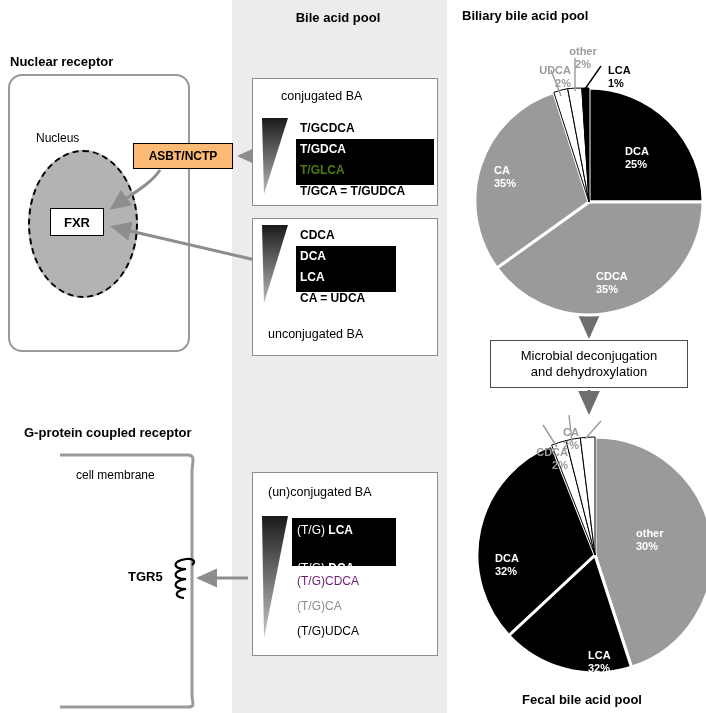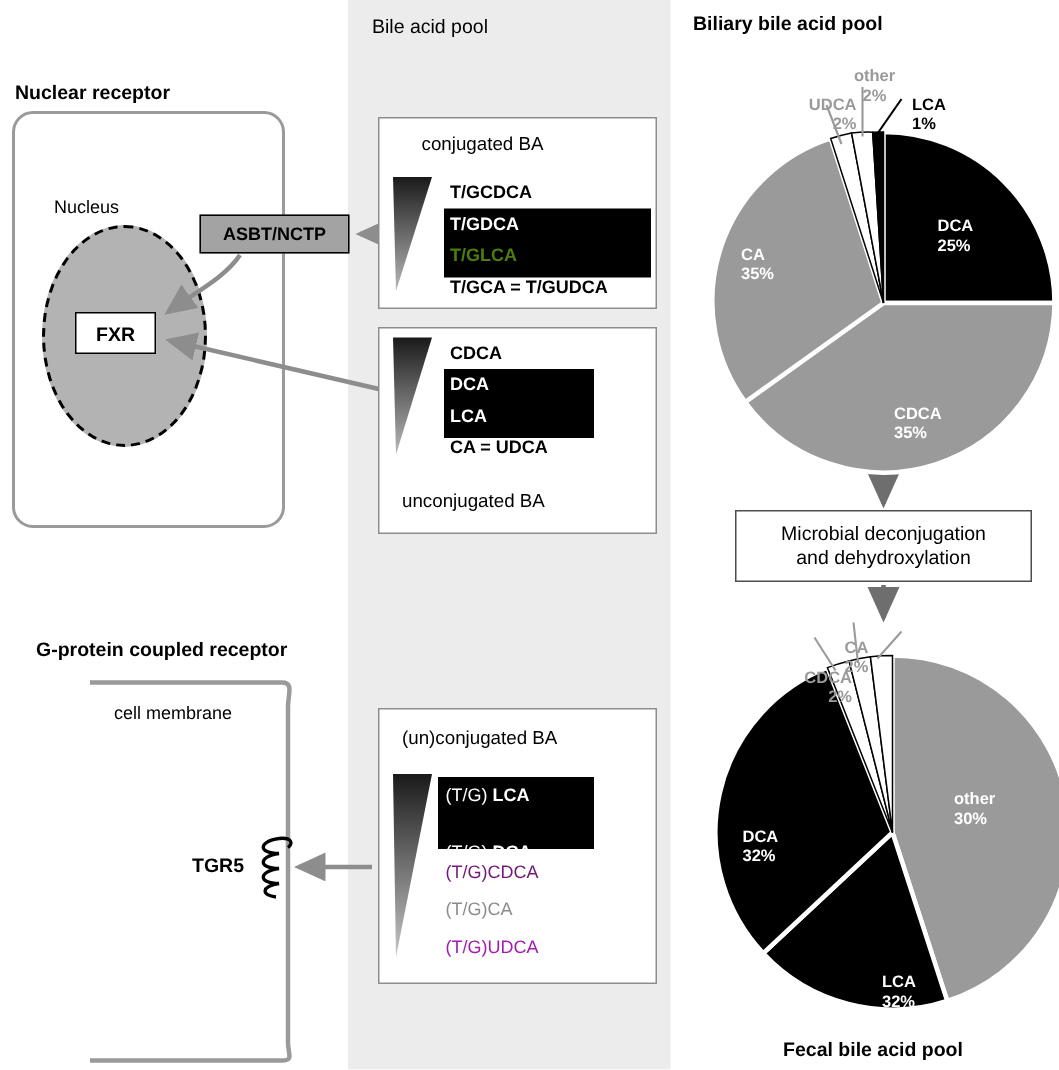--- a/index.html
+++ b/index.html
@@ -17,21 +17,21 @@
 
   
   #bile-pool-band {
     position: absolute;
     left: 232px; top: 0; width: 215px; height: 713px;
     background: #ececec;
   }
   #bile-pool-title {
     position: absolute;
     left: 248px; top: 10px; width: 180px;
-    font-weight: normal; font-size: 13px;
+    font-weight: bold; font-size: 13px; text-align: center;
   }
 
   
   #nuclear-receptor-title {
     position: absolute; left: 10px; top: 54px;
     font-weight: bold; font-size: 13px;
   }
   #nuclear-receptor-box {
     position: absolute; left: 8px; top: 74px;
     width: 182px; height: 278px;
@@ -54,21 +54,21 @@
     width: 54px; height: 28px;
     border: 1.5px solid #000000;
     background: #ffffff;
     display: flex; align-items: center; justify-content: center;
     font-weight: bold; font-size: 13px;
   }
   #asbt-box {
     position: absolute; left: 133px; top: 143px;
     width: 100px; height: 26px;
     border: 1.5px solid #000000;
-    background: #a3a3a3;
+    background: #fdba74;
     display: flex; align-items: center; justify-content: center;
     font-weight: bold; font-size: 12px;
   }
 
   
   #conjugated-box {
     position: absolute; left: 252px; top: 78px;
     width: 186px; height: 128px;
     border: 1.5px solid #8d8d8d; background: #ffffff;
   }
@@ -131,21 +131,21 @@
   }
   #unconj2-black {
     position: absolute; left: 292px; top: 518px;
     width: 104px; height: 48px; background: #000000;
   }
   .u2-line { position: absolute; font-size: 12px; }
   #u2-l1 { left: 297px; top: 523px; color: #ffffff; }
   #u2-l2 { left: 297px; top: 561px; color: #ffffff; }
   #u2-l3 { left: 297px; top: 574px; color: #701a75; }
   #u2-l4 { left: 297px; top: 599px; color: #8d8d8d; }
-  #u2-l5 { left: 297px; top: 624px; color: #a21caf; text-align: right; }
+  #u2-l5 { left: 297px; top: 624px; color: #000000; text-align: right; }
   .u2-bold { font-weight: bold; }
 
   
   #biliary-title {
     position: absolute; left: 462px; top: 8px;
     width: 240px; text-align: left;
     font-weight: bold; font-size: 13px;
   }
   #fecal-title {
     position: absolute; left: 462px; top: 692px;

